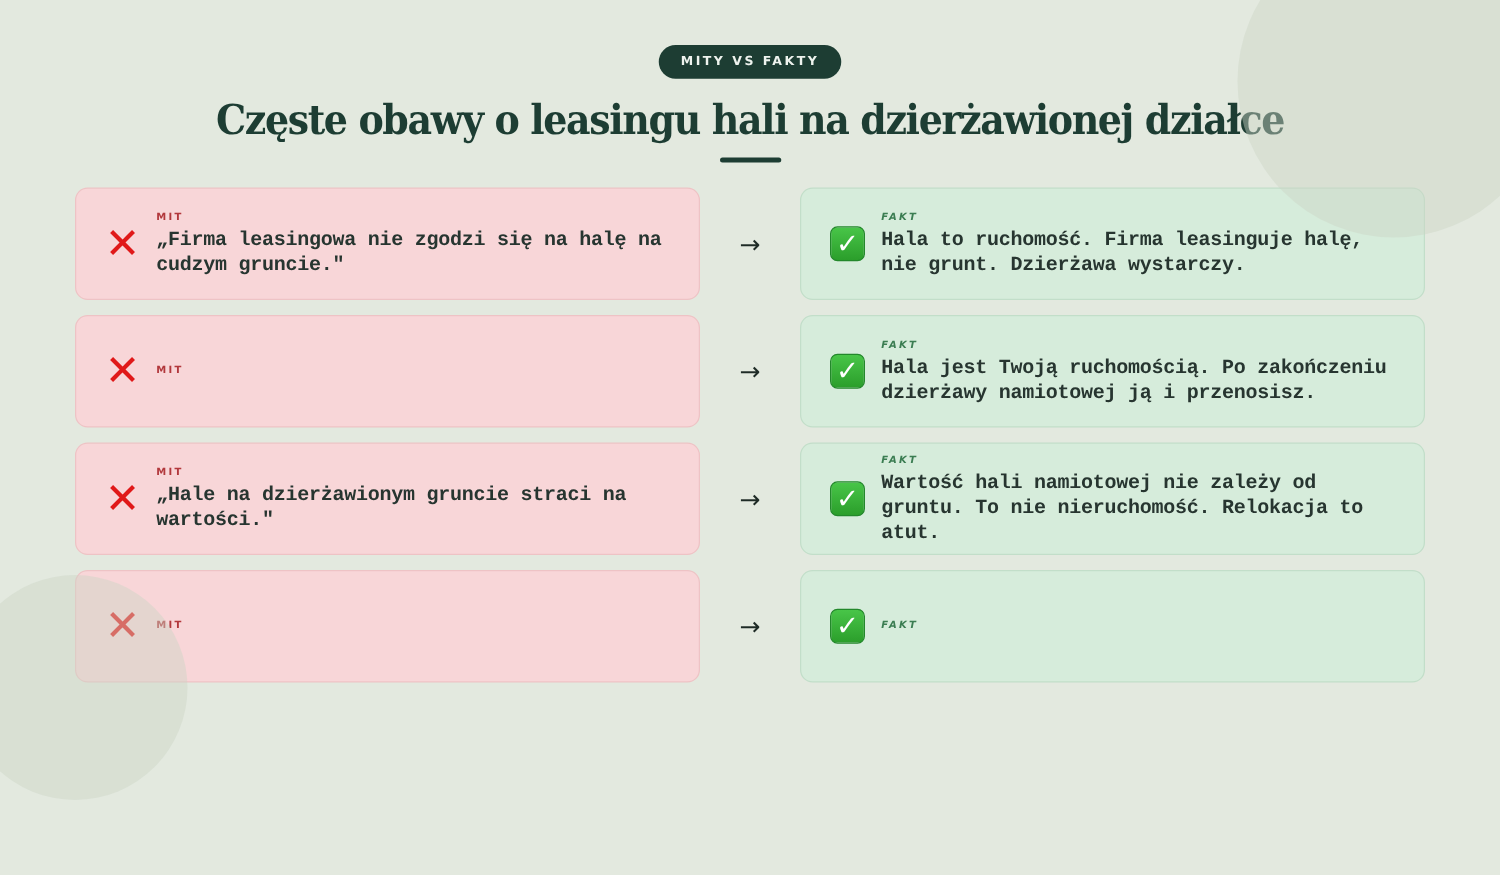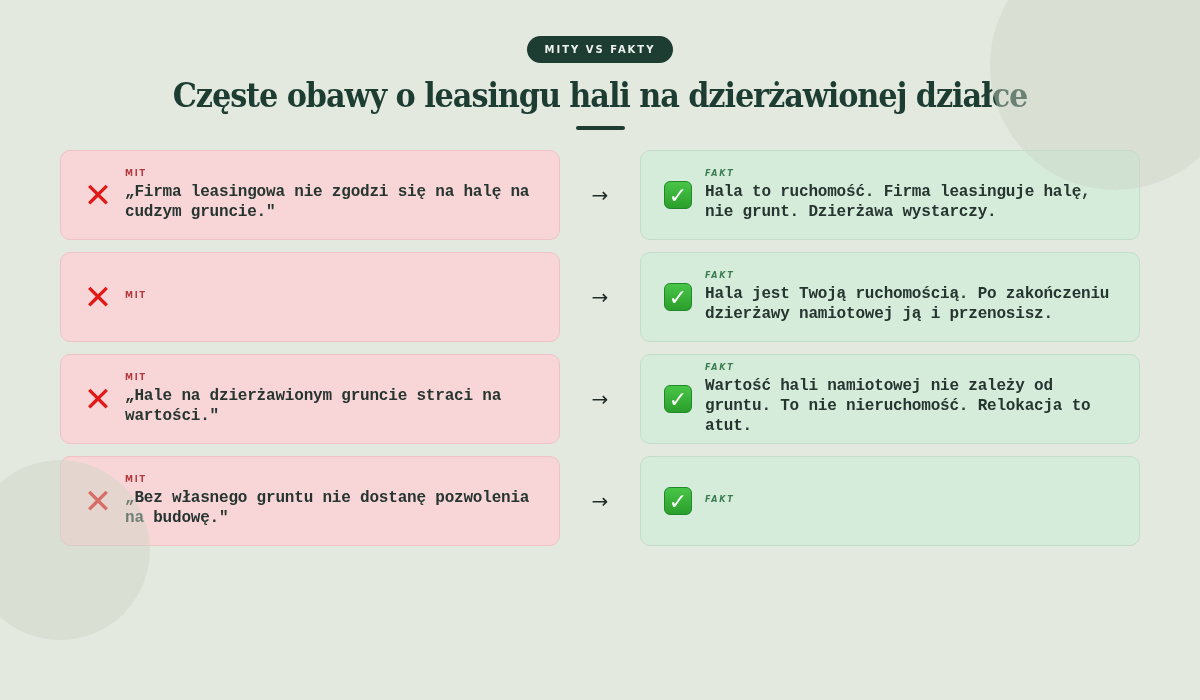--- a/index.html
+++ b/index.html
@@ -152,21 +152,20 @@
     </div>
   </div>
 
   <div class="row" style="top:456px;">
     <div class="card myth">
       <div class="icon">
           <span class="xmark">✕</span>
         </div>
       <div class="text">
         <div class="label">MIT</div>
-        <div class="body">„Bez własnego gruntu nie dostanę pozwolenia na budowę."</div>
       </div>
     </div>
     <div class="arrow">→</div>
     <div class="card fact">
       <div class="icon">
           <div class="check">✓</div>
         </div>
       <div class="text">
         <div class="label">FAKT</div>
       </div>

